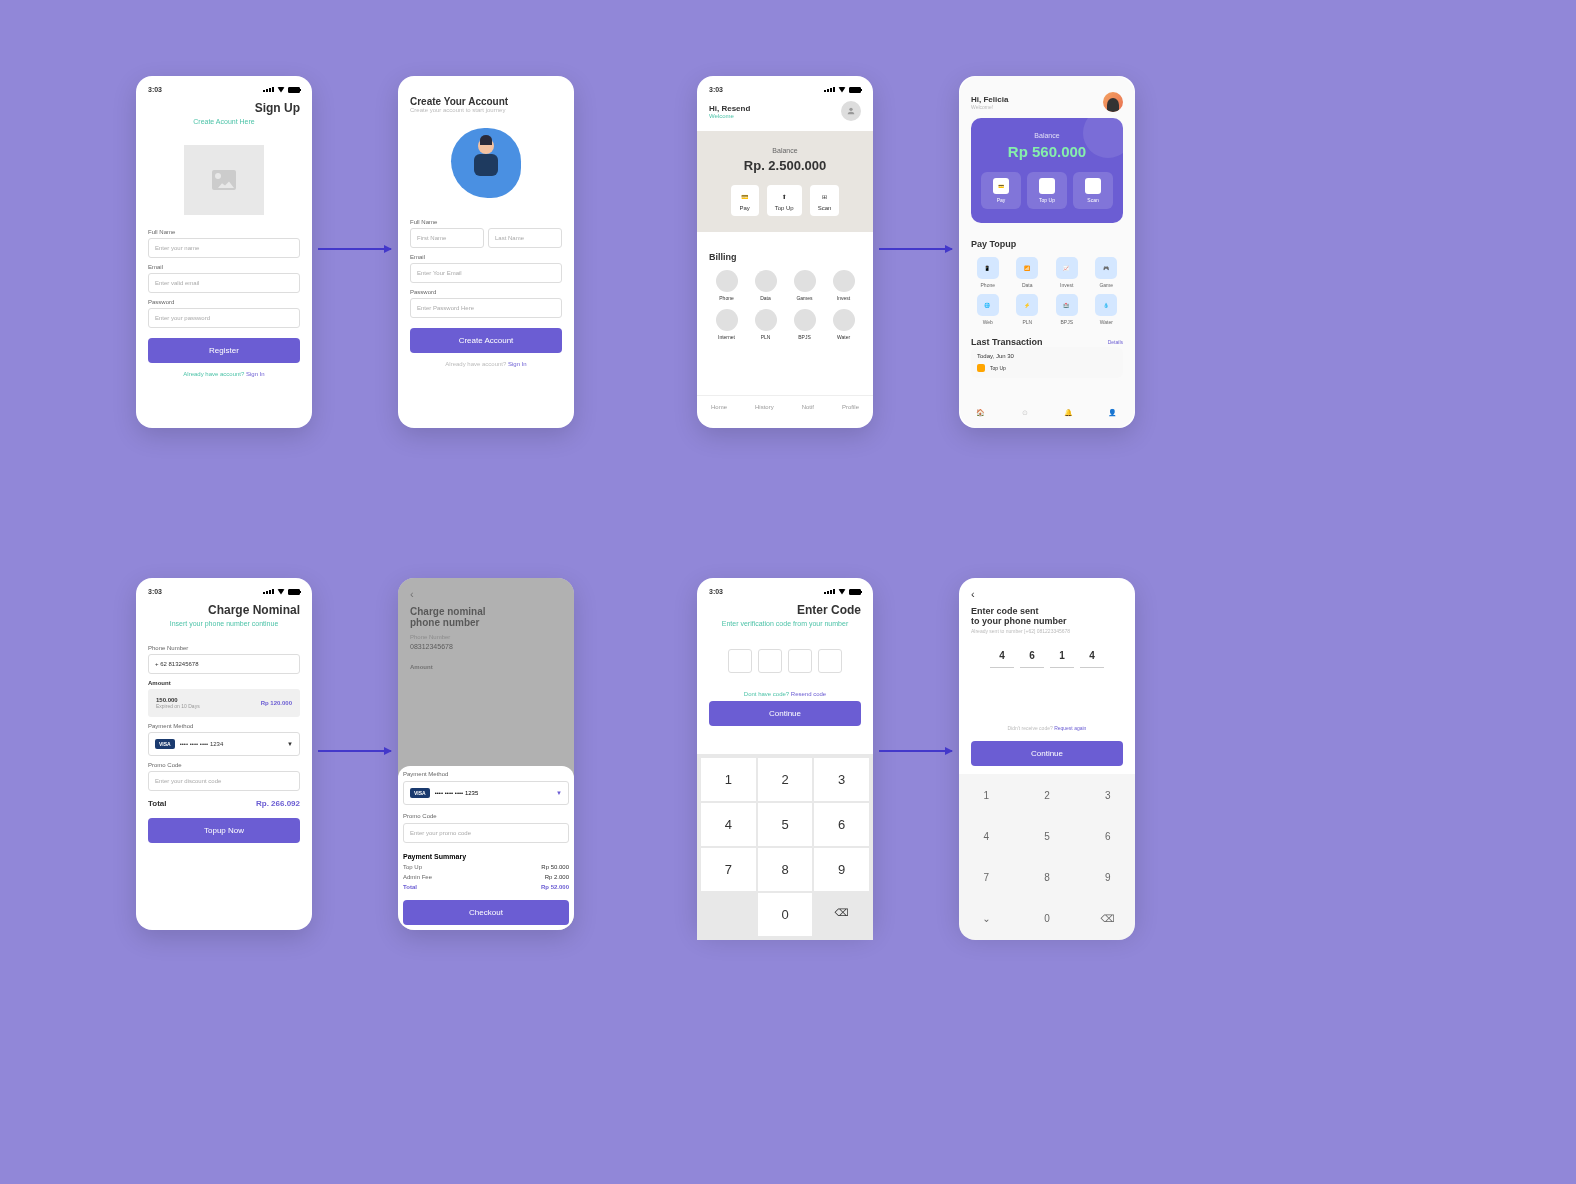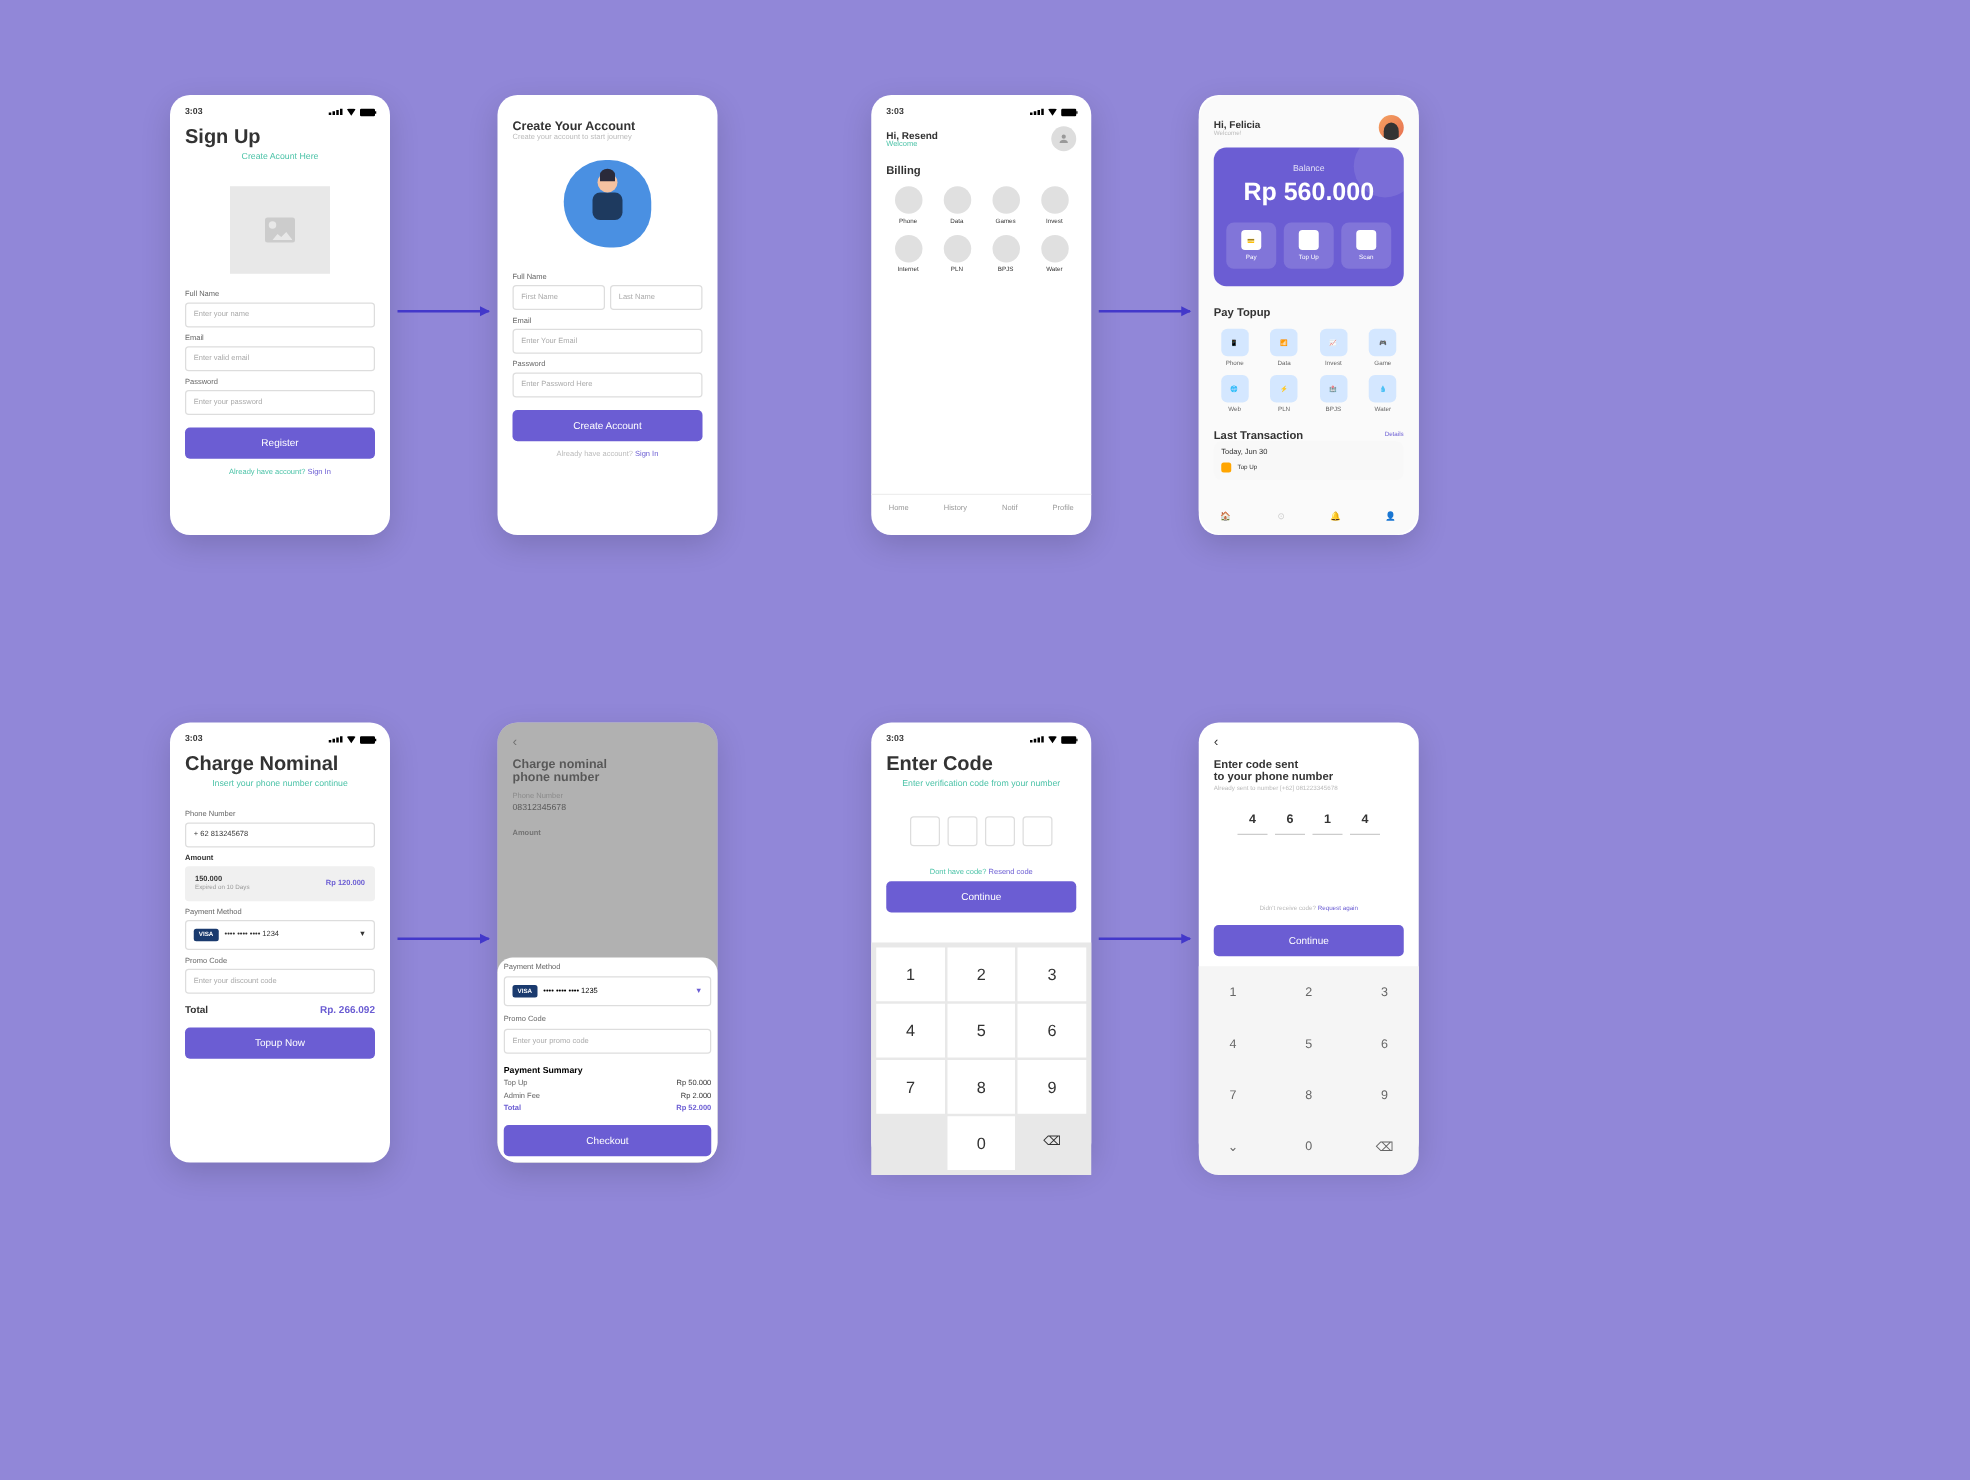--- a/index.html
+++ b/index.html
@@ -6,21 +6,21 @@
 body{background:#9187d8;width:1576px;height:1184px;position:relative;overflow:hidden}
 .phone{position:absolute;width:176px;height:352px;background:#fff;border-radius:16px;box-shadow:0 8px 24px rgba(0,0,0,.15)}
 .phone-inner{padding:10px 12px;height:100%;display:flex;flex-direction:column;font-size:7px;color:#333}
 .status-bar{display:flex;justify-content:space-between;align-items:center;font-size:7px;font-weight:600;margin-bottom:8px}
 .status-icons{display:flex;gap:3px;align-items:center}
 .signal{display:flex;gap:1px;align-items:flex-end}
 .signal span{width:2px;background:#000}
 .wifi{width:8px;height:6px;background:#000;clip-path:polygon(50% 100%,0 0,100% 0);border-radius:2px 2px 0 0}
 .battery{width:12px;height:6px;border:1px solid #000;border-radius:1px;position:relative;background:#000}
 .battery::after{content:'';position:absolute;right:-2px;top:1px;width:1px;height:2px;background:#000}
-h1{font-size:16px;font-weight:700;text-align:left;margin-bottom:3px}
+h1{font-size:12px;font-weight:700;text-align:right;margin-bottom:3px}
 .subtitle{font-size:7px;color:#4dc3a8;text-align:center;margin-bottom:12px}
 .label{font-size:6px;color:#666;margin-bottom:3px;margin-top:6px}
 .input{width:100%;padding:6px;border:1px solid #ddd;border-radius:3px;font-size:6px;color:#aaa;background:#fff}
 .input-filled{color:#333;font-weight:500}
 .btn{width:100%;padding:8px;background:#6b5dd3;color:#fff;border:none;border-radius:4px;font-size:8px;font-weight:500;text-align:center;margin-top:10px}
 .link-text{font-size:6px;text-align:center;margin-top:8px;color:#4dc3a8}
 .link-text a{color:#6b5dd3}
 .img-placeholder{width:80px;height:70px;background:#e8e8e8;margin:8px auto;display:flex;align-items:center;justify-content:center}
 .img-icon{width:24px;height:20px;background:#ccc;border-radius:2px;position:relative}
 .img-icon::before{content:'';position:absolute;top:3px;left:3px;width:6px;height:6px;border-radius:50%;background:#e8e8e8}
@@ -48,21 +48,21 @@
 .action-btn{background:#fff;padding:5px 8px;border-radius:4px;text-align:center;font-size:6px;display:flex;flex-direction:column;align-items:center;gap:3px}
 .action-icon{width:12px;height:12px;display:flex;align-items:center;justify-content:center}
 .section-title{font-size:9px;font-weight:700;margin:10px 0 8px}
 .grid4{display:flex;gap:4px;margin-bottom:8px}
 .grid-item{flex:1;text-align:center;font-size:5px}
 .circle-icon{width:22px;height:22px;background:#e0e0e0;border-radius:50%;margin:0 auto 3px}
 .bottom-nav{display:flex;justify-content:space-around;padding:8px 0;font-size:6px;color:#999;margin:auto -12px 0;border-top:1px solid #eee}
 .balance-card-purple{background:#6b5dd3;color:#fff;border-radius:10px;padding:14px 10px;margin:6px 0;position:relative;overflow:hidden}
 .balance-card-purple::before{content:'';position:absolute;width:50px;height:50px;background:rgba(255,255,255,.1);border-radius:50%;top:-10px;right:-10px}
 .balance-card-purple .balance-label{color:rgba(255,255,255,.8)}
-.balance-card-purple .balance-amount{color:#ffffff;font-size:20px}
+.balance-card-purple .balance-amount{color:#86efac;font-size:15px}
 .action-btn-purple{background:rgba(255,255,255,.15);border-radius:6px;padding:6px;text-align:center;font-size:5px;color:#fff;flex:1}
 .action-icon-w{width:16px;height:16px;background:#fff;border-radius:3px;margin:0 auto 3px;display:flex;align-items:center;justify-content:center}
 .paybill-grid{display:flex;gap:6px;margin-bottom:6px}
 .paybill-item{flex:1;text-align:center;font-size:5px;color:#666}
 .paybill-icon{width:22px;height:22px;background:#d4e7ff;border-radius:5px;margin:0 auto 3px;display:flex;align-items:center;justify-content:center;color:#6b5dd3}
 .last-trans{background:#f8f8f8;border-radius:6px;padding:6px;font-size:6px;display:flex;justify-content:space-between;align-items:center}
 .details-link{color:#6b5dd3;font-size:5px}
 .bottom-nav-icons{display:flex;justify-content:space-around;padding:8px 0;margin:auto -12px -10px}
 .nav-icon{width:14px;height:14px;display:flex;align-items:center;justify-content:center;color:#ccc}
 .nav-icon.active{color:#6b5dd3}
@@ -175,20 +175,38 @@
           <div class="greeting">Hi, Resend</div>
           <div class="welcome">Welcome</div>
         </div>
         <div class="avatar">
           <svg viewBox="0 0 24 24">
             <circle cx="12" cy="8" r="4"></circle>
             <path d="M4 20c0-4 4-6 8-6s8 2 8 6"></path>
           </svg>
         </div>
       </div>
+<div class="balance-card">
+<div class="balance-label">Balance</div>
+<div class="balance-amount">Rp. 2.500.000</div>
+<div class="balance-actions">
+<div class="action-btn">
+            <div class="action-icon">💳</div>
+            <span>Pay</span>
+          </div>
+<div class="action-btn">
+            <div class="action-icon">⬆</div>
+            <span>Top Up</span>
+          </div>
+<div class="action-btn">
+            <div class="action-icon">⊞</div>
+            <span>Scan</span>
+          </div>
+</div>
+      </div>
 <div class="section-title">Billing</div>
 <div class="grid4">
 <div class="grid-item"><div class="circle-icon"></div><span>Phone</span></div>
 <div class="grid-item"><div class="circle-icon"></div><span>Data</span></div>
 <div class="grid-item"><div class="circle-icon"></div><span>Games</span></div>
 <div class="grid-item"><div class="circle-icon"></div><span>Invest</span></div>
 </div>
 <div class="grid4">
 <div class="grid-item"><div class="circle-icon"></div><span>Internet</span></div>
 <div class="grid-item"><div class="circle-icon"></div><span>PLN</span></div>

